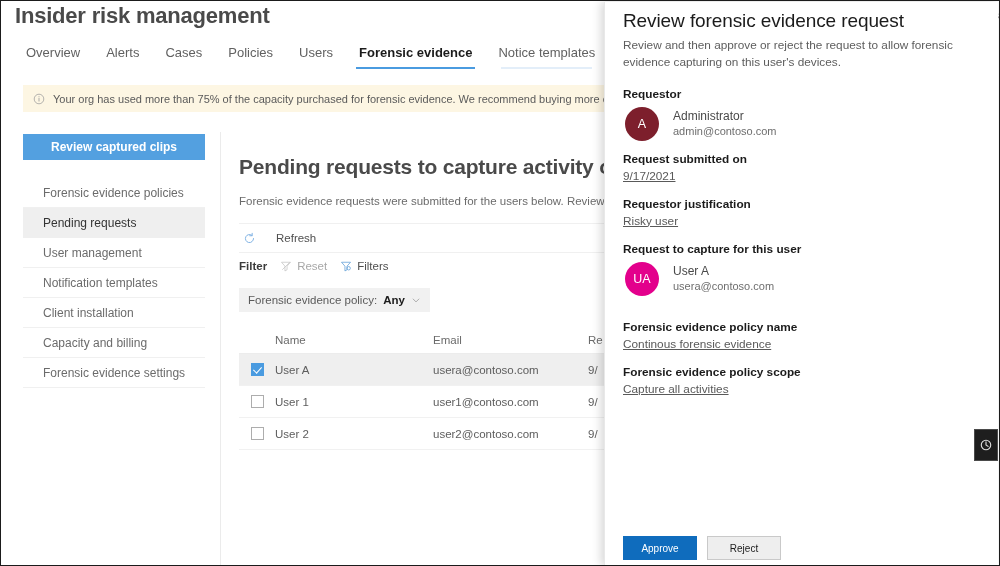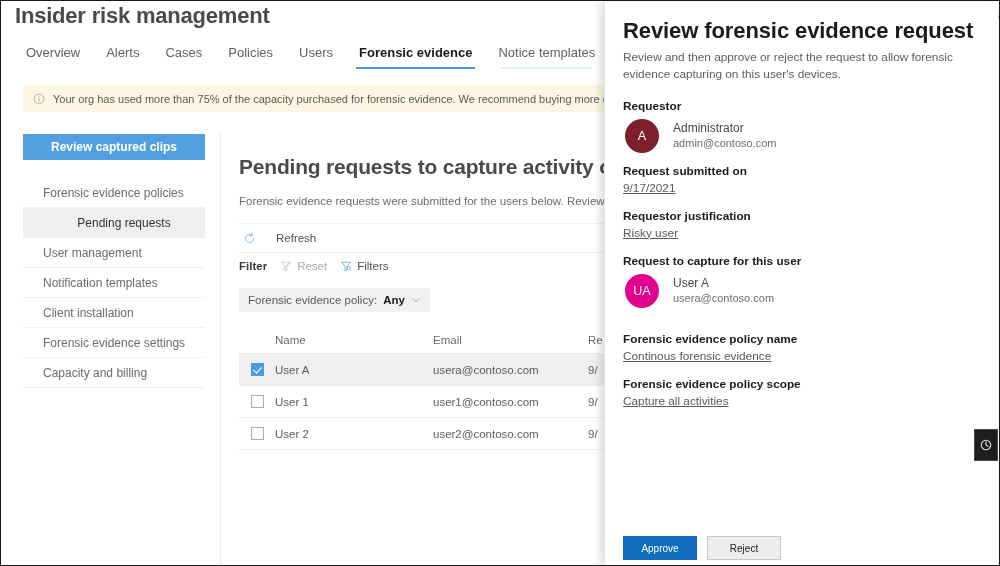--- a/index.html
+++ b/index.html
@@ -163,21 +163,20 @@
     box-sizing: border-box;
     font-size: 12px;
     color: #6b6b6b;
     border-bottom: 1px solid #f0f0f0;
     cursor: pointer;
   }
   .navitem.selected {
     background: #efefef;
     color: #333333;
     border-bottom: 1px solid #efefef;
-    justify-content: center;
   }
 
   
   .main {
     position: absolute;
     left: 220px;
     top: 118px;
     width: 778px;
     height: 448px;
     background: #ffffff;
@@ -328,24 +327,24 @@
   }
   .panel-body {
     position: absolute;
     left: 0; top: 0; right: 0;
     bottom: 36px;
     padding: 8px 16px 0 18px;
     box-sizing: border-box;
     overflow: hidden;
   }
   .panel-title {
-    font-size: 22px;
-    font-weight: bold;
+    font-size: 19px;
+    font-weight: normal;
     color: #1b1b1b;
-    margin: 8px 0 5px 0;
+    margin: 0 0 5px 0;
     letter-spacing: -0.1px;
   }
   .panel-desc {
     font-size: 11.8px;
     color: #5d5d5d;
     line-height: 1.42;
     margin: 0 0 16px 0;
     max-width: 372px;
   }
   .fld-label {
@@ -496,24 +495,24 @@
       <div class="navitem">
           <span>User management</span>
         </div>
       <div class="navitem">
           <span>Notification templates</span>
         </div>
       <div class="navitem">
           <span>Client installation</span>
         </div>
       <div class="navitem">
+          <span>Capacity and billing</span>
+        </div>
+      <div class="navitem">
           <span>Forensic evidence settings</span>
-        </div>
-      <div class="navitem">
-          <span>Capacity and billing</span>
         </div>
     </div>
   </div>
 
   <div class="main">
     <div class="page-title">Pending requests to capture activity on user'</div>
     <div class="page-sub">Forensic evidence requests were submitted for the users below. Review each requ</div>
 
     <div class="cmdbar">
       <div class="cmd">

